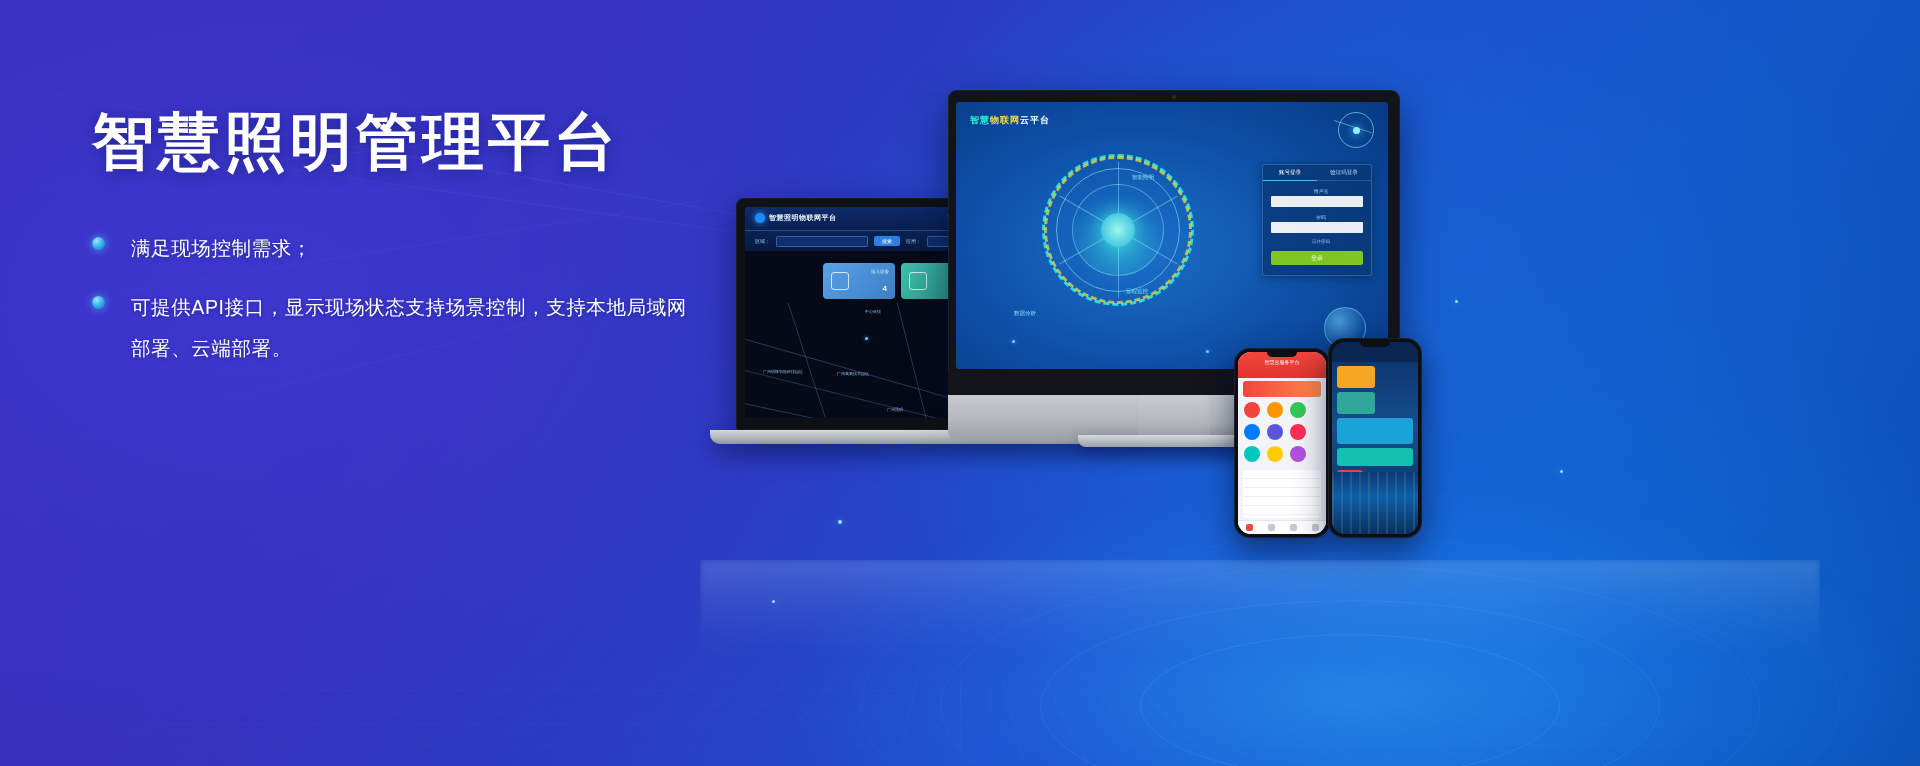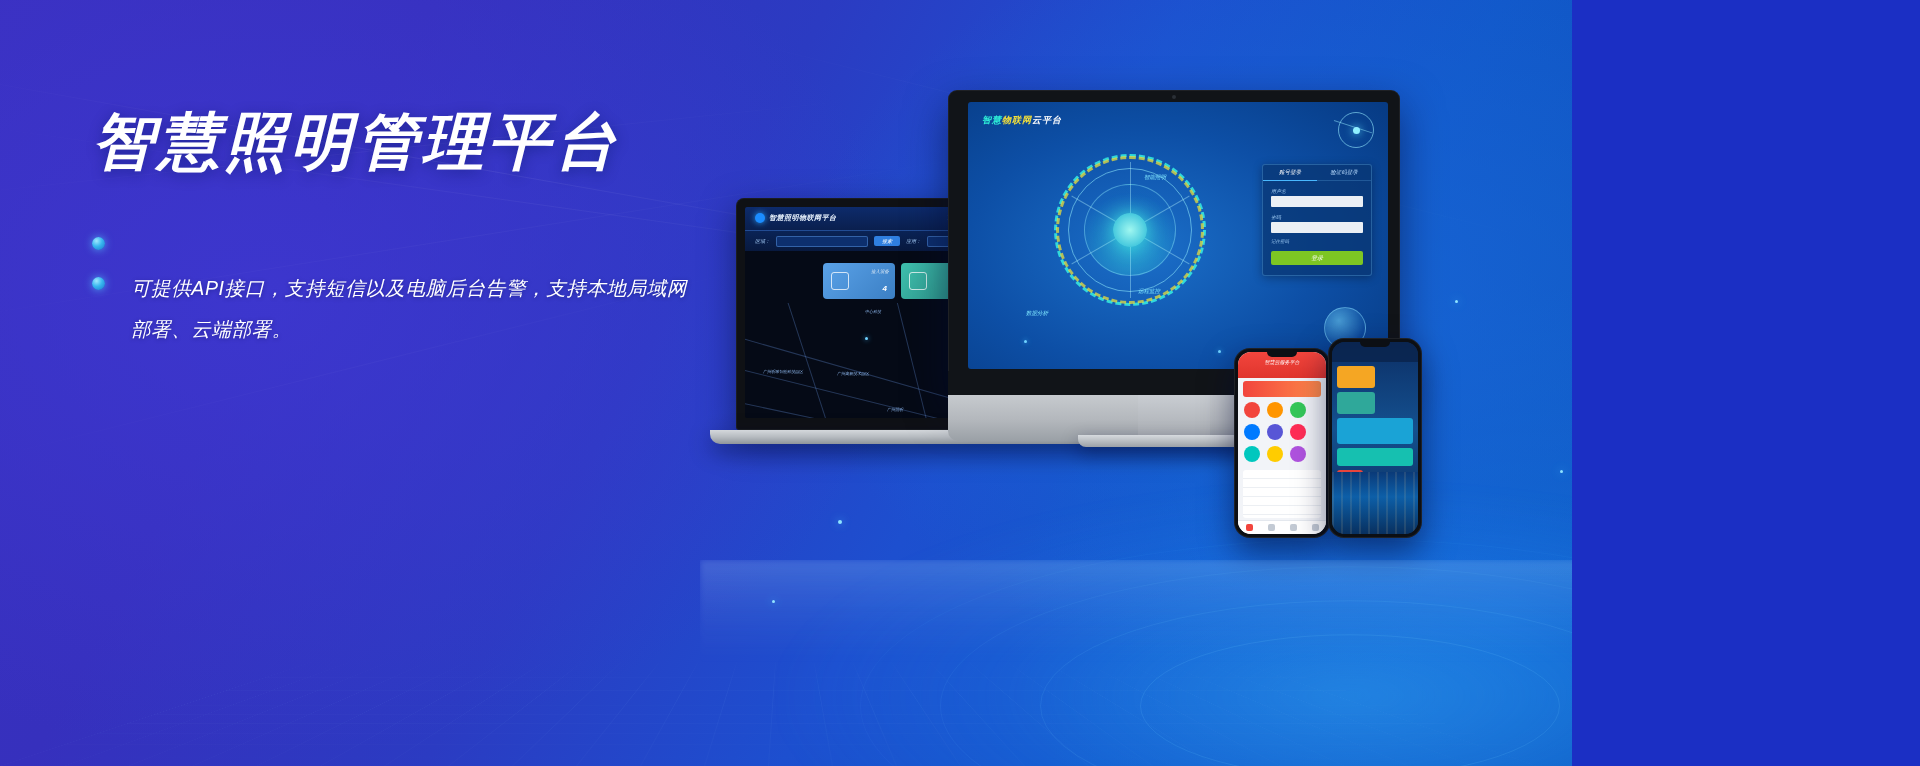--- a/index.html
+++ b/index.html
@@ -5,27 +5,26 @@
 <style>
   * { margin:0; padding:0; box-sizing:border-box; }
   html,body { width:1920px; height:766px; overflow:hidden; }
   body {
     font-family:"Liberation Sans","DejaVu Sans",sans-serif;
     background:#1b2fc4;
   }
 
   
   .stage {
-    position:relative; width:1572px; height:766px; overflow:hidden;
+    position:relative; width:1920px; height:766px; overflow:hidden;
     background:
       radial-gradient(ellipse 900px 620px at 1350px 300px, rgba(24,102,214,.85) 0%, rgba(24,90,200,0) 62%),
       radial-gradient(ellipse 820px 560px at 1500px 620px, rgba(20,120,230,.55) 0%, rgba(20,120,230,0) 60%),
       radial-gradient(ellipse 1000px 700px at 260px 300px, rgba(62,56,210,.80) 0%, rgba(62,56,210,0) 65%),
       linear-gradient(118deg,#3a30c0 0%,#3630bd 22%,#2b3bc2 42%,#1d4fcf 60%,#1157c9 76%,#0b52b6 100%);
-    font-style: italic;
   }
 
   
   .streaks { position:absolute; inset:0; pointer-events:none; opacity:.35; }
   .streak {
     position:absolute; height:1px; background:linear-gradient(90deg,rgba(255,255,255,0),rgba(255,255,255,.45),rgba(255,255,255,0));
     transform-origin:left center;
   }
   .s1{ top:70px;  left:-80px;  width:1100px; transform:rotate(10deg); opacity:.45;}
   .s2{ top:120px; left:-60px;  width:1250px; transform:rotate(8deg);  opacity:.30;}
@@ -82,21 +81,22 @@
   }
 
   
   .devices { position:absolute; left:690px; top:80px; width:1180px; height:560px; }
 
   
   .imac { position:absolute; left:258px; top:10px; width:452px; height:305px; }
   .imac-bezel {
     position:absolute; inset:0; background:#111418; border-radius:9px;
     box-shadow:0 16px 42px rgba(0,10,50,.55), inset 0 0 0 1px rgba(255,255,255,.06);
-    padding:12px 12px 26px 20px;
+    padding:12px 12px 26px 8px;
+    text-align:center;
   }
   .imac-cam { position:absolute; left:50%; top:5px; width:4px; height:4px; margin-left:-2px; border-radius:50%; background:#2a2f36; }
   .imac-screen {
     position:relative; width:100%; height:100%; border-radius:3px; overflow:hidden;
     background:radial-gradient(ellipse 420px 280px at 42% 55%, #1b6fc9 0%, #0d4fa6 42%, #073c86 75%, #05306e 100%);
   }
   .imac-chin {
     position:absolute; left:0; right:0; bottom:0; height:24px; background:#111418;
   }
   .imac-stand-neck {
@@ -263,24 +263,25 @@
     <div class="dot" style="left:772px;top:600px;width:3px;height:3px;"></div>
     <div class="dot" style="left:1560px;top:470px;width:3px;height:3px;"></div>
   </div>
 
   <div class="copy">
     <div class="headline">智慧照明管理平台</div>
 
     <div class="bullets">
       <div class="bullet">
         <span class="bullet-dot"></span>
+        <span class="bullet-text">满足现场控制需求；</span>
       </div>
       <div class="bullet">
         <span class="bullet-dot"></span>
-        <span class="bullet-text">可提供API接口，支持短信以及电脑后台告警，支持本地局域网部署、云端部署。</span>
+        <span class="bullet-text">可提供API接口，显示现场状态支持场景控制，支持本地局域网部署、云端部署。</span>
       </div>
     </div>
   </div>
 
   <div class="devices">
 
     <div class="laptop">
       <div class="lap-lid">
         <div class="lap-screen">
 

